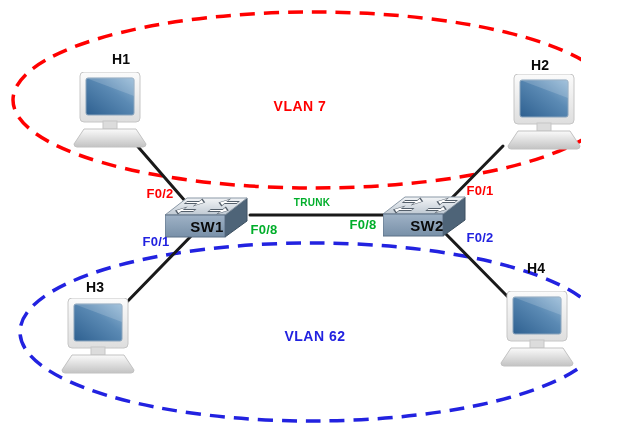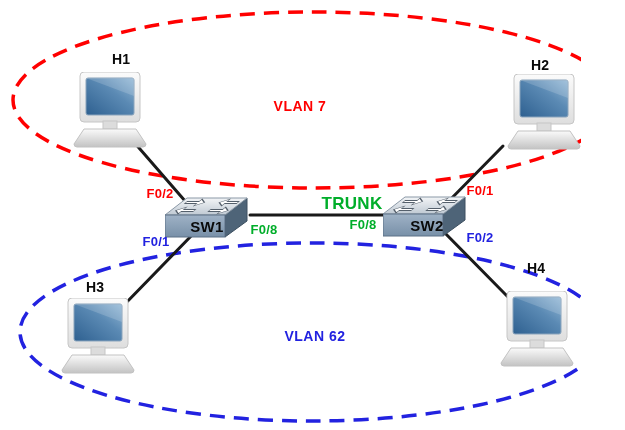--- a/index.html
+++ b/index.html
@@ -10,21 +10,21 @@
   #bg-layer{position:absolute;left:0;top:0;z-index:1;}
   .icon{position:absolute;z-index:2;}
   .lbl{
     position:absolute;z-index:3;transform:translate(-50%,-50%);
     font-weight:bold;white-space:nowrap;line-height:1;
   }
   .node-label{font-size:14px;color:#0a0a0a;}
   .sw-label{font-size:15px;color:#0a0a0a;letter-spacing:0.3px;z-index:4;}
   .port{font-size:13px;letter-spacing:0.3px;z-index:4;text-align:center;}
   .vlan-label{font-size:14px;letter-spacing:0.5px;}
-  .trunk-label{font-size:17px;letter-spacing:0.3px;margin-left:40px;}
+  .trunk-label{font-size:10px;letter-spacing:0.3px;}
   .red{color:#ff0000;}
   .blue{color:#2222e0;}
   .green{color:#00ae2a;}
 </style>
 </head>
 <body>
 
 <div id="stage">
 
   <svg id="bg-layer" width="625" height="430" viewBox="0 0 625 430">

